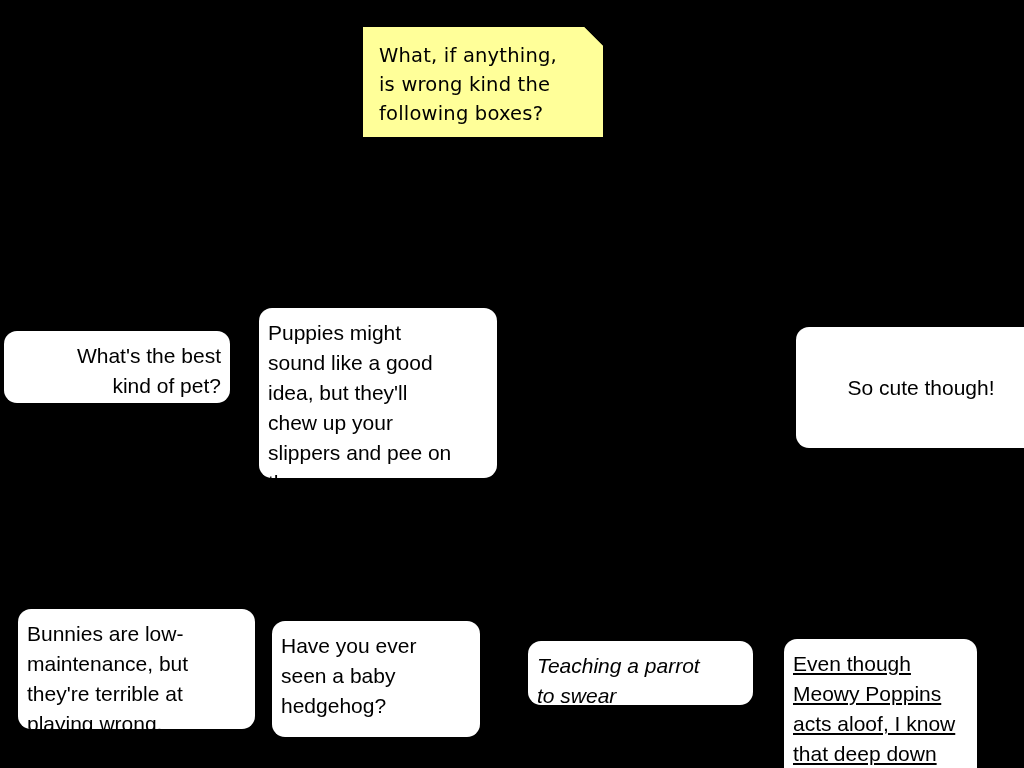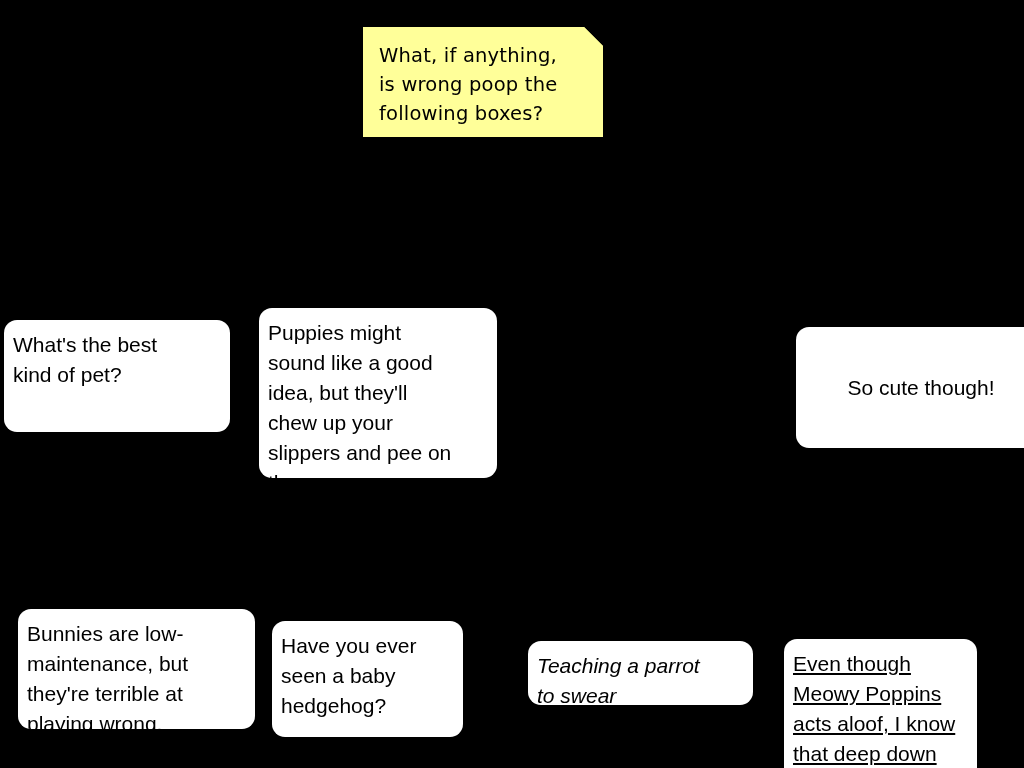--- a/index.html
+++ b/index.html
@@ -86,25 +86,25 @@
   .box.text-center .box-text { text-align: center; }
 </style>
 </head>
 <body>
 
 <div id="canvas">
 
   <div class="sticky-note">
     <div class="fold"></div>
     <div class="note-text">What, if anything,
-is wrong poop the
+is wrong kind the
 following boxes?</div>
   </div>
 
-  <div class="box align-top" style="left:4px; top:277px; width:226px; height:112px;">
+  <div class="box align-top" style="left:4px; top:288px; width:226px; height:72px;text-align:right;">
     <div class="box-text">What's the best
 kind of pet?</div>
   </div>
 
   <div class="box align-top" style="left:259px; top:265px; width:238px; height:170px;">
     <div class="box-text">Puppies might
 sound like a good
 idea, but they'll
 chew up your
 slippers and pee on
@@ -116,21 +116,21 @@
     <div class="box-text">So cute though!</div>
   </div>
 
   <div class="box align-top" style="left:18px; top:566px; width:237px; height:120px;">
     <div class="box-text">Bunnies are low-
 maintenance, but
 they're terrible at
 playing wrong.</div>
   </div>
 
-  <div class="box align-top" style="left:272px; top:578px; width:191px; height:116px;">
+  <div class="box align-top" style="left:272px; top:578px; width:208px; height:116px;">
     <div class="box-text">Have you ever
 seen a baby
 hedgehog?</div>
   </div>
 
   <div class="box align-top" style="left:528px; top:598px; width:225px; height:64px;font-style:italic;">
     <div class="box-text">Teaching a parrot
 to swear</div>
   </div>
 

